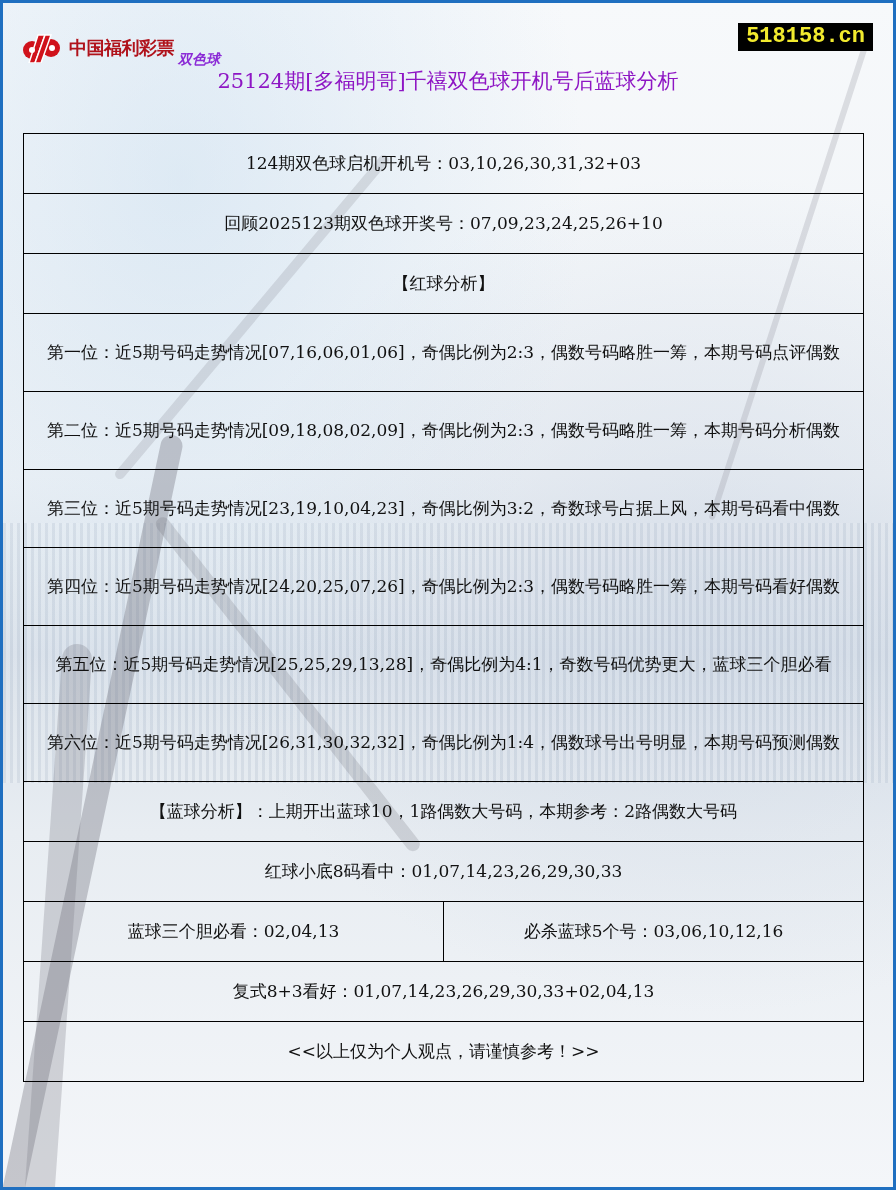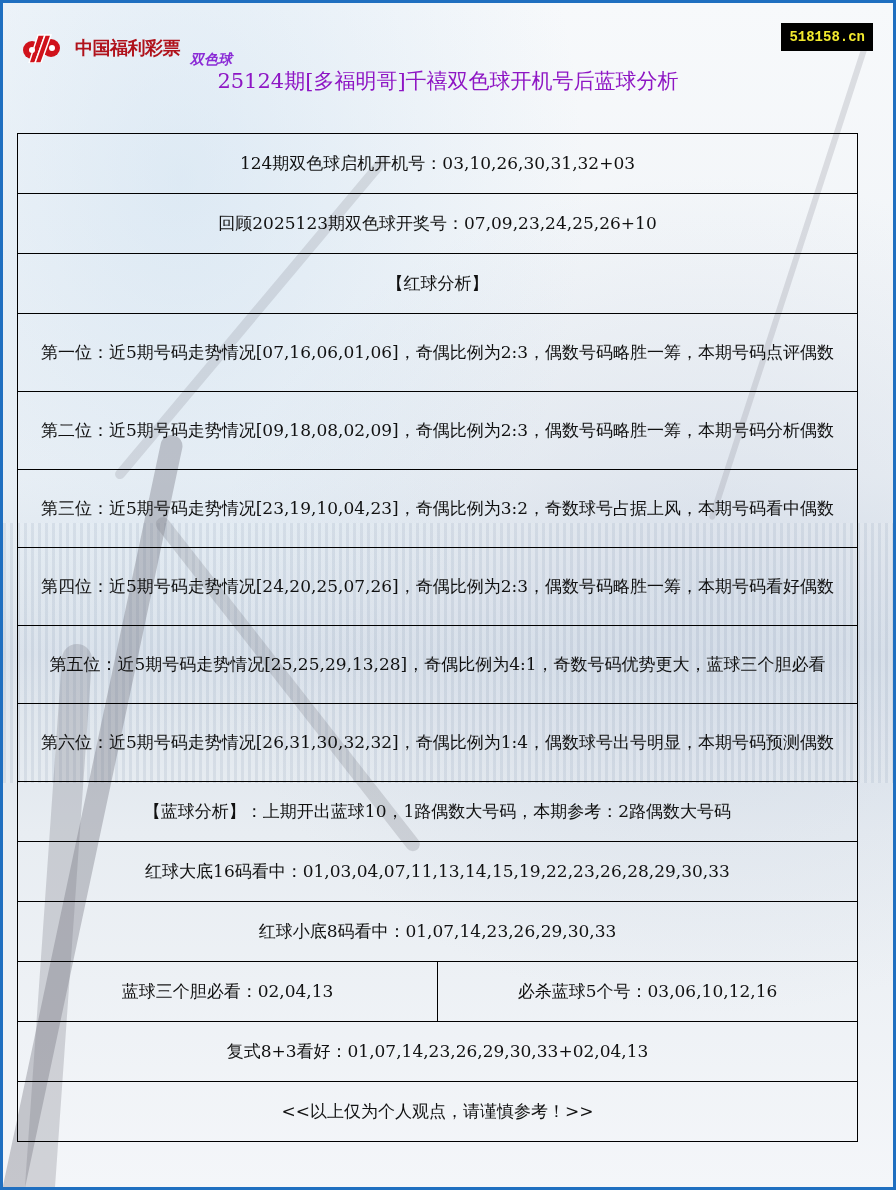--- a/index.html
+++ b/index.html
@@ -20,34 +20,34 @@
   
   .branch { position: absolute; background: rgba(110,110,120,0.35); border-radius: 20px; transform-origin: top left; }
   .b1 { left: 160px; top: 430px; width: 22px; height: 780px; transform: rotate(12deg); }
   .b2 { left: 150px; top: 520px; width: 14px; height: 420px; transform: rotate(-38deg); background: rgba(110,110,120,0.22); }
   .b3 { left: 380px; top: 150px; width: 10px; height: 420px; transform: rotate(40deg); background: rgba(120,120,130,0.2); }
   .b4 { left: 860px; top: 40px; width: 6px; height: 500px; transform: rotate(18deg); background: rgba(140,140,150,0.25); }
   .b5 { left: 60px; top: 640px; width: 30px; height: 600px; transform: rotate(4deg); background: rgba(120,120,130,0.28); }
   .band { position: absolute; left: 0; right: 0; top: 520px; height: 260px;
     background: repeating-linear-gradient(90deg, rgba(150,165,185,0.18) 0 3px, rgba(255,255,255,0.08) 3px 7px); }
 
-  .logo { position: absolute; left: 18px; top: 24px; display: flex; align-items: center; gap: 10px; }
+  .logo { position: absolute; left: 18px; top: 24px; display: flex; align-items: center; gap: 4px; }
   .logo-mark { width: 44px; height: 30px; position: relative; }
   .logo-mark svg { width: 44px; height: 30px; }
   .logo-text { font-family: "DejaVu Sans", "Liberation Sans", sans-serif; font-weight: bold; font-size: 18px; color: #b0121b; letter-spacing: -0.5px; }
   .logo-sub { font-family: Liberation Sans, sans-serif; font-weight: bold; font-style: italic; font-size: 14px; color: #8b2bd6; margin-top: 24px; }
 
   .site-badge { position: absolute; right: 20px; top: 20px; background: #000; color: #f2ea2e;
-    font-family: "Liberation Mono", "DejaVu Sans Mono", monospace; font-weight: bold; font-size: 14px;
+    font-family: "Liberation Mono", "DejaVu Sans Mono", monospace; font-weight: bold; font-size: 22px;
     padding: 3px 8px; line-height: 22px; }
 
   .title { position: absolute; left: 0; right: 0; top: 64px; text-align: center;
     font-size: 21px; color: #8e16c4; letter-spacing: 0px; white-space: nowrap; font-family: "DejaVu Serif", serif; }
 
-  table.main { position: absolute; left: 14px; top: 130px; width: 841px; border-collapse: collapse; }
+  table.main { position: absolute; left: 20px; top: 130px; width: 841px; border-collapse: collapse; }
   table.main td { border: 1px solid #000; font-size: 17px; color: #111; vertical-align: middle; }
   td.center { text-align: center; height: 60px; }
   td.left { text-align: center; height: 78px; padding: 4px 4px 4px 4px; line-height: 25px; }
   td.half { text-align: center; height: 60px; width: 50%; }
 </style>
 </head>
 <body>
 
 <div class="frame">
   <div class="band"></div>
@@ -102,23 +102,20 @@
     <tr>
           <td class="left" colspan="2">第五位：近5期号码走势情况[25,25,29,13,28]，奇偶比例为4:1，奇数号码优势更大，蓝球三个胆必看</td>
         </tr>
     <tr>
           <td class="left" colspan="2">第六位：近5期号码走势情况[26,31,30,32,32]，奇偶比例为1:4，偶数球号出号明显，本期号码预测偶数</td>
         </tr>
     <tr>
           <td class="center" colspan="2">【蓝球分析】：上期开出蓝球10，1路偶数大号码，本期参考：2路偶数大号码</td>
         </tr>
     <tr>
-          <td class="center" colspan="2">红球大底16码看中：01,03,04,07,11,13,14,15,19,22,23,26,28,29,30,33</td>
-        </tr>
-    <tr>
           <td class="center" colspan="2">红球小底8码看中：01,07,14,23,26,29,30,33</td>
         </tr>
     <tr>
       <td class="half">蓝球三个胆必看：02,04,13</td>
       <td class="half">必杀蓝球5个号：03,06,10,12,16</td>
     </tr>
     <tr>
           <td class="center" colspan="2">复式8+3看好：01,07,14,23,26,29,30,33+02,04,13</td>
         </tr>
     <tr>

